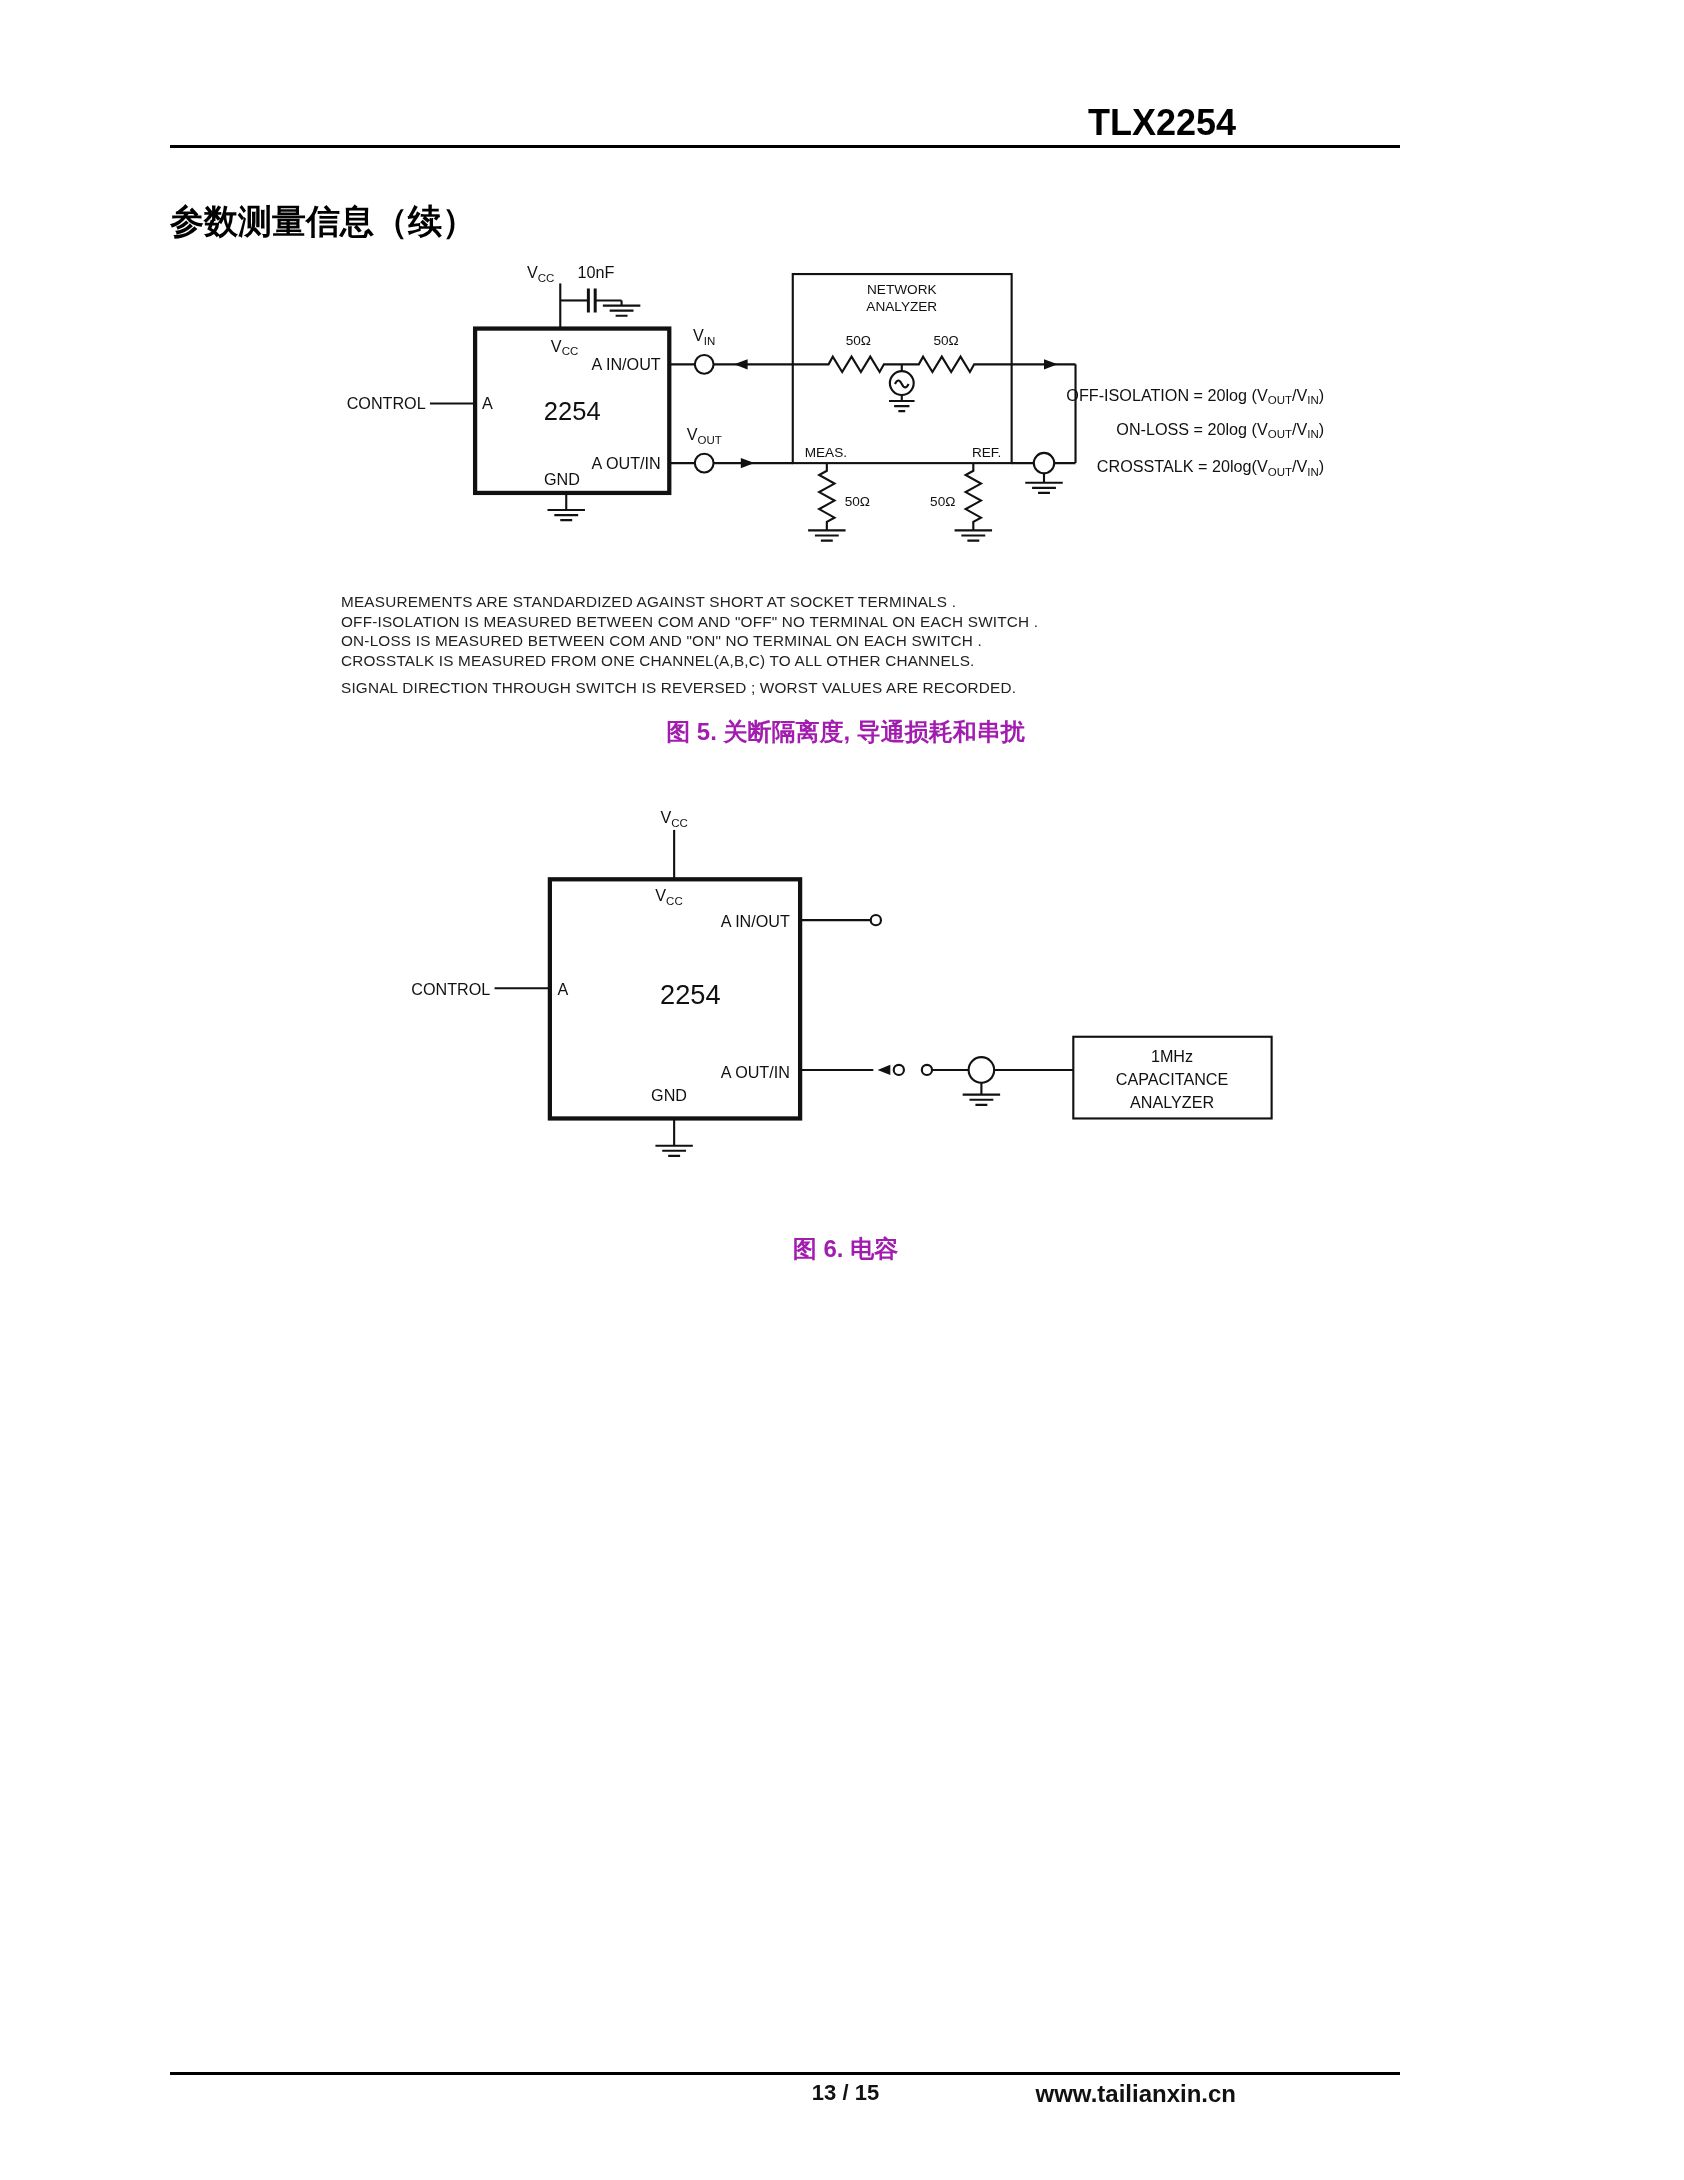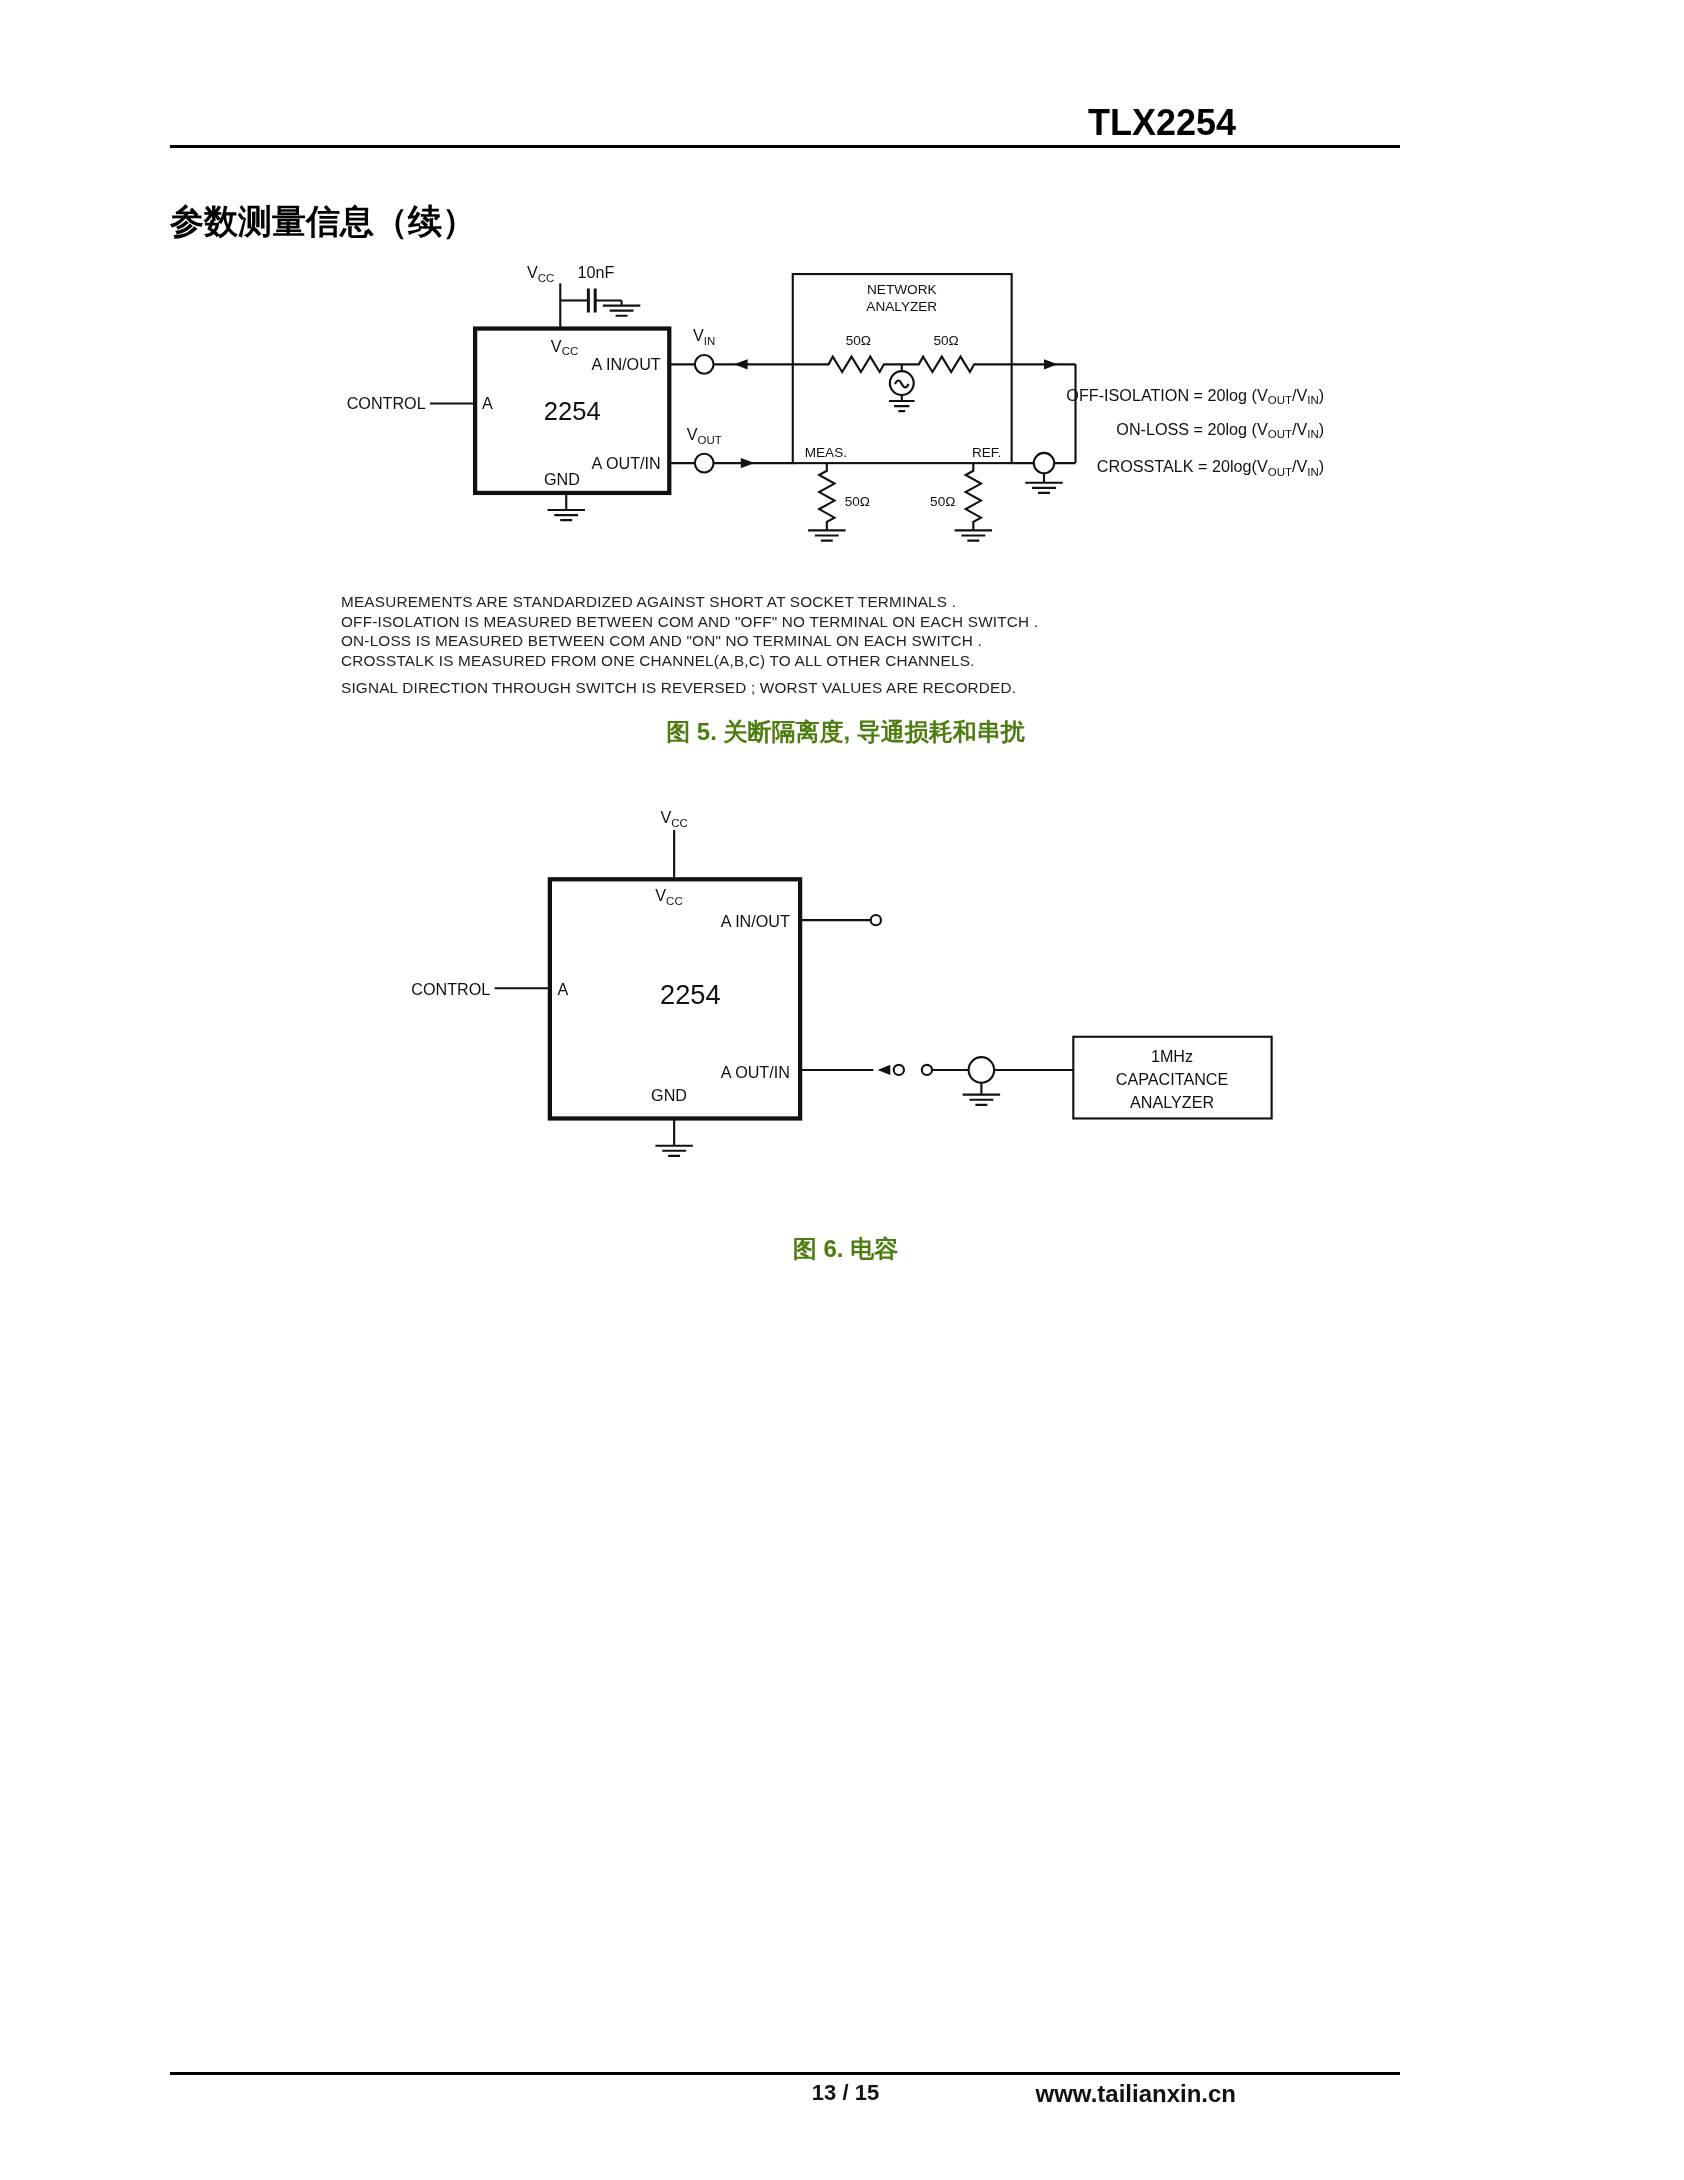--- a/index.html
+++ b/index.html
@@ -5,21 +5,21 @@
   html,body{margin:0;padding:0;background:#ffffff;}
   .page{position:relative;width:1400px;height:2181px;background:#ffffff;
         font-family:"Liberation Sans",sans-serif;color:#111;overflow:hidden;}
   .hdr-title{position:absolute;top:102px;right:164px;font-size:36px;font-weight:bold;color:#000;}
   .hdr-rule{position:absolute;top:145px;left:170px;width:1351px;height:3.4px;background:#000;}
   .section-title{position:absolute;top:199px;left:170px;font-size:34px;font-weight:bold;color:#000;text-align:right;}
   .fig5-svg{position:absolute;left:315px;top:256px;}
   .fig6-svg{position:absolute;left:375px;top:801px;}
   .notes{position:absolute;left:335px;top:592px;font-size:15.3px;line-height:19.6px;color:#222;letter-spacing:0.2px;margin-left:6px;}
   .notes .last{margin-top:7.7px;}
-  .caption{position:absolute;left:170px;width:1351px;text-align:center;font-size:24px;font-weight:bold;color:#4d7c0f;}
+  .caption{position:absolute;left:170px;width:1351px;text-align:center;font-size:24px;font-weight:bold;color:#a21caf;}
   .cap5{top:716px;}
   .cap6{top:1233px;}
   .ftr-rule{position:absolute;top:2072px;left:170px;width:1351px;height:2.6px;background:#000;}
   .ftr-page{position:absolute;top:2080px;left:170px;width:1351px;text-align:center;font-size:22px;font-weight:bold;}
   .ftr-site{position:absolute;top:2080px;right:164px;font-size:24px;font-weight:bold;}
   
   .wire{stroke:#111;stroke-width:2.5;fill:none;}
   .plate{stroke:#111;stroke-width:3.5;fill:none;}
   .boxthick{fill:none;stroke:#111;stroke-width:5;}
   .boxthin{fill:none;stroke:#111;stroke-width:2.5;}

